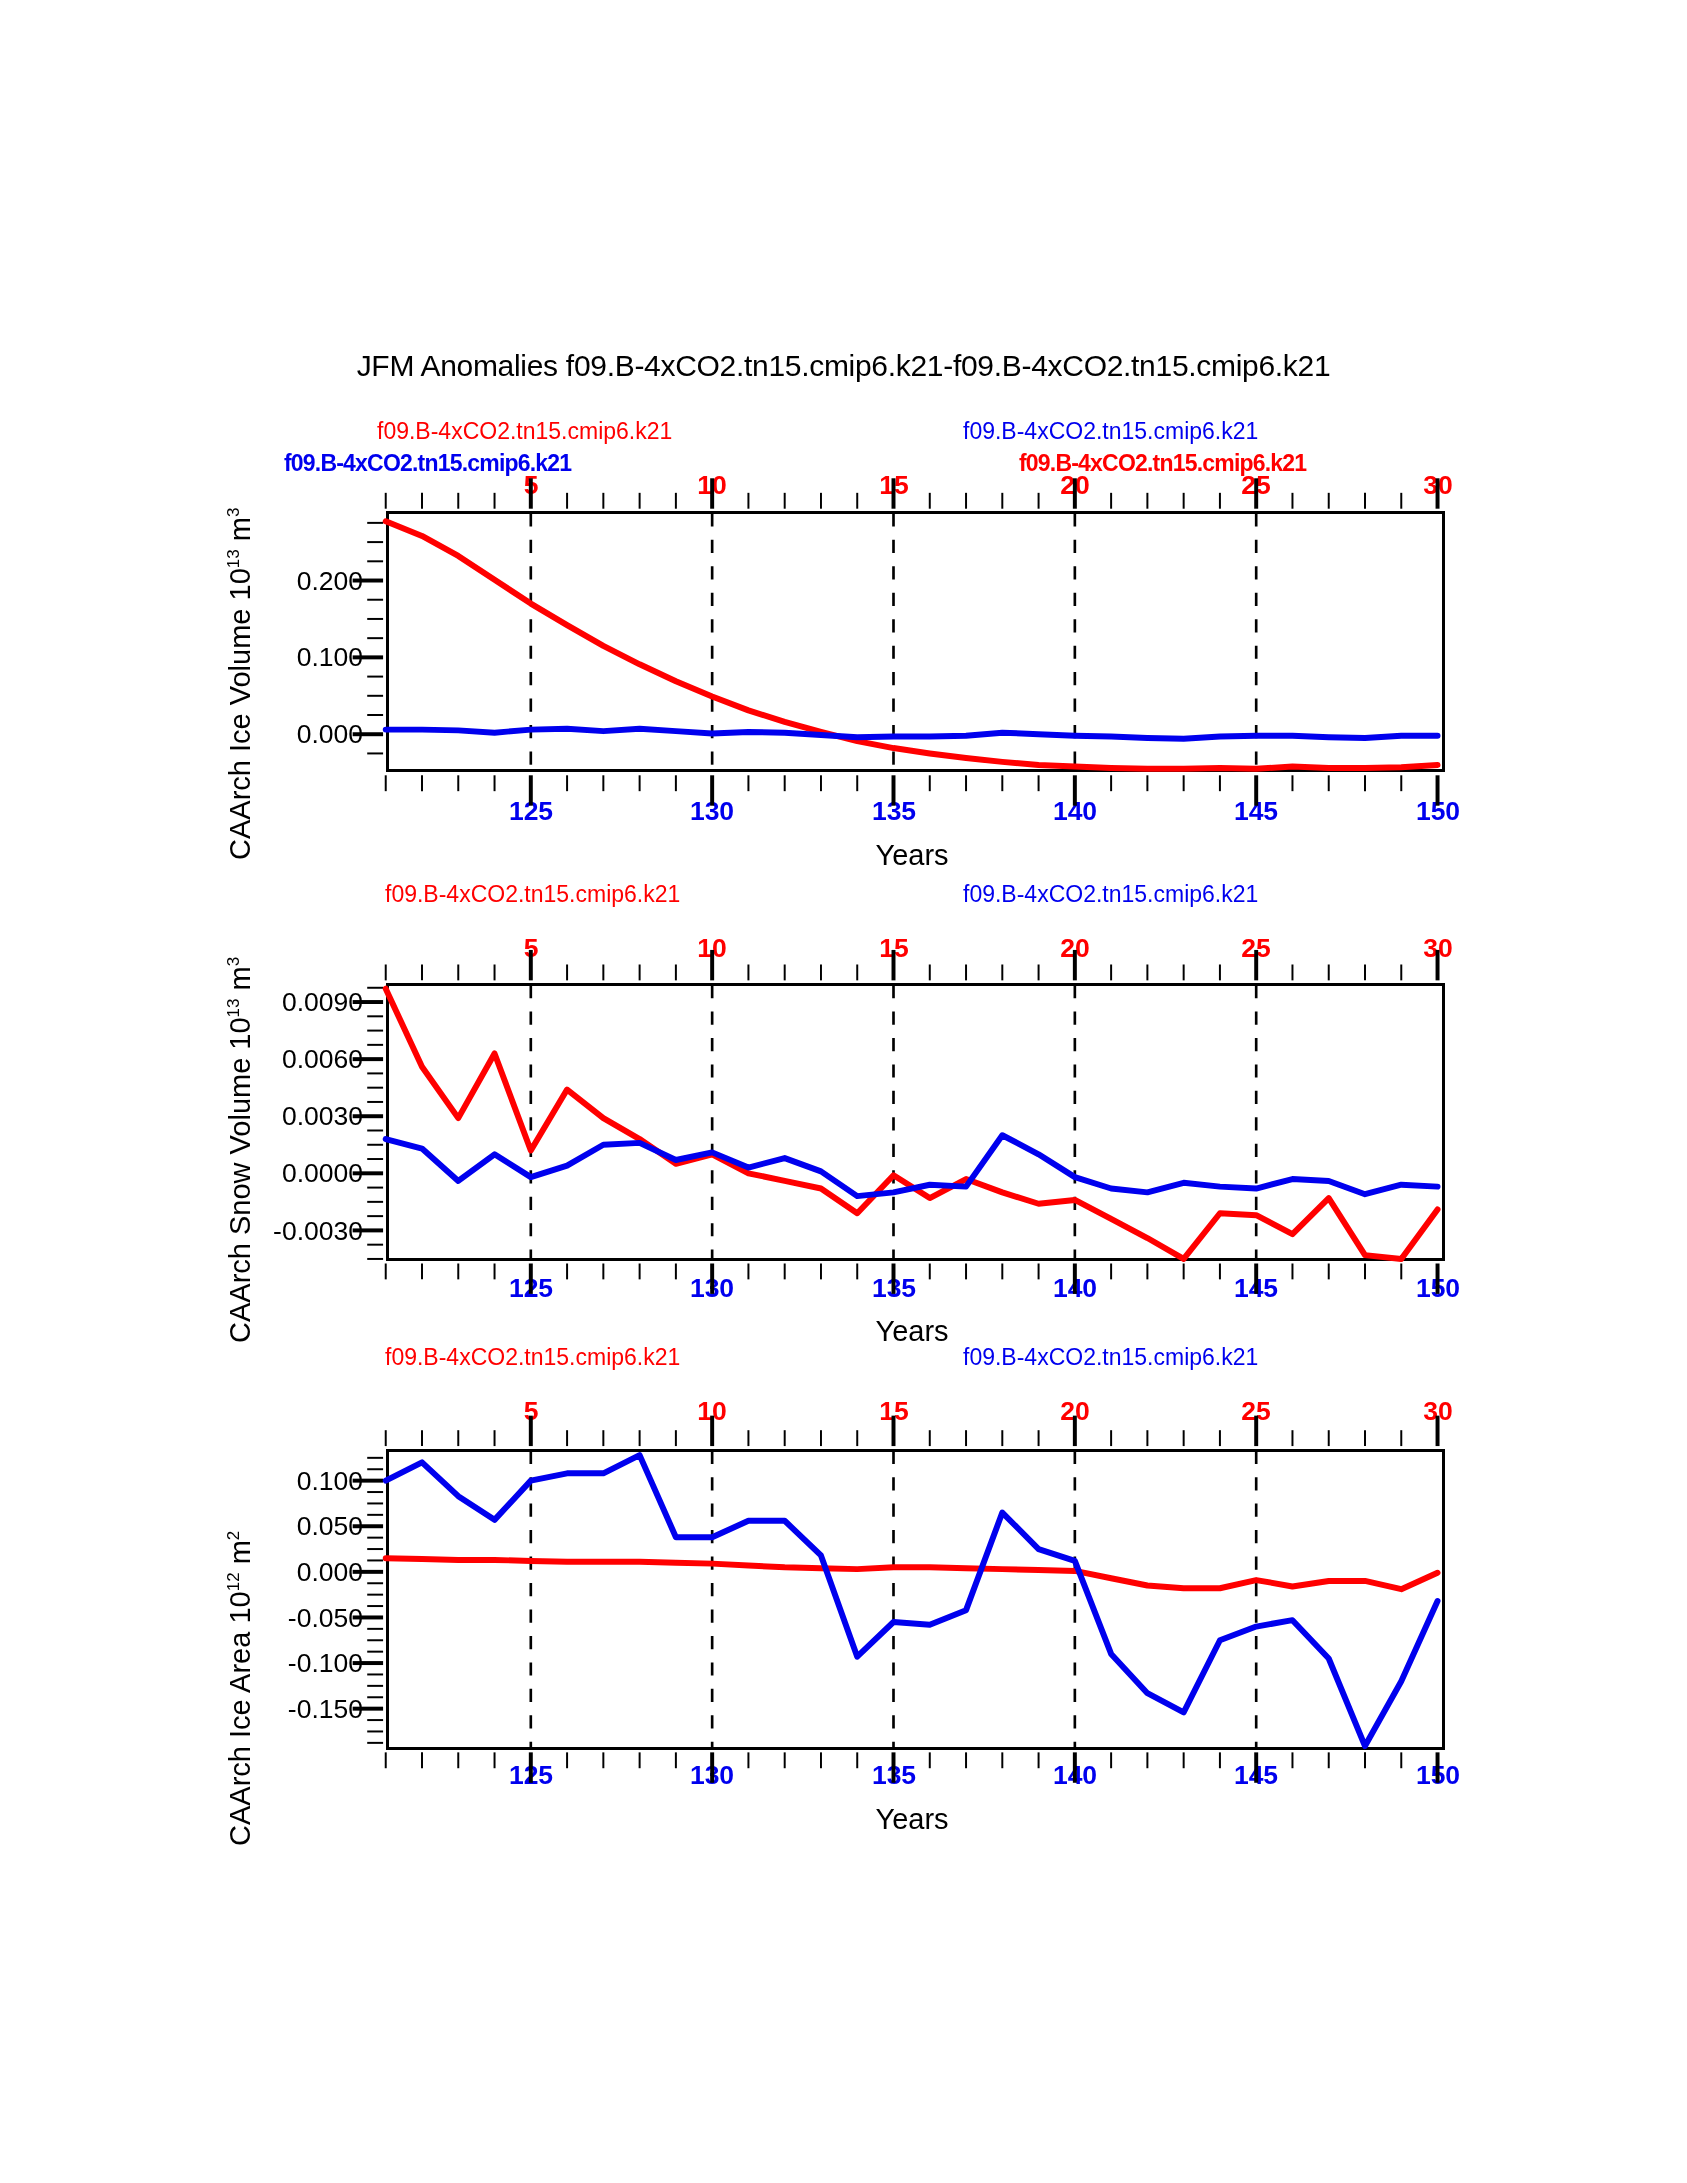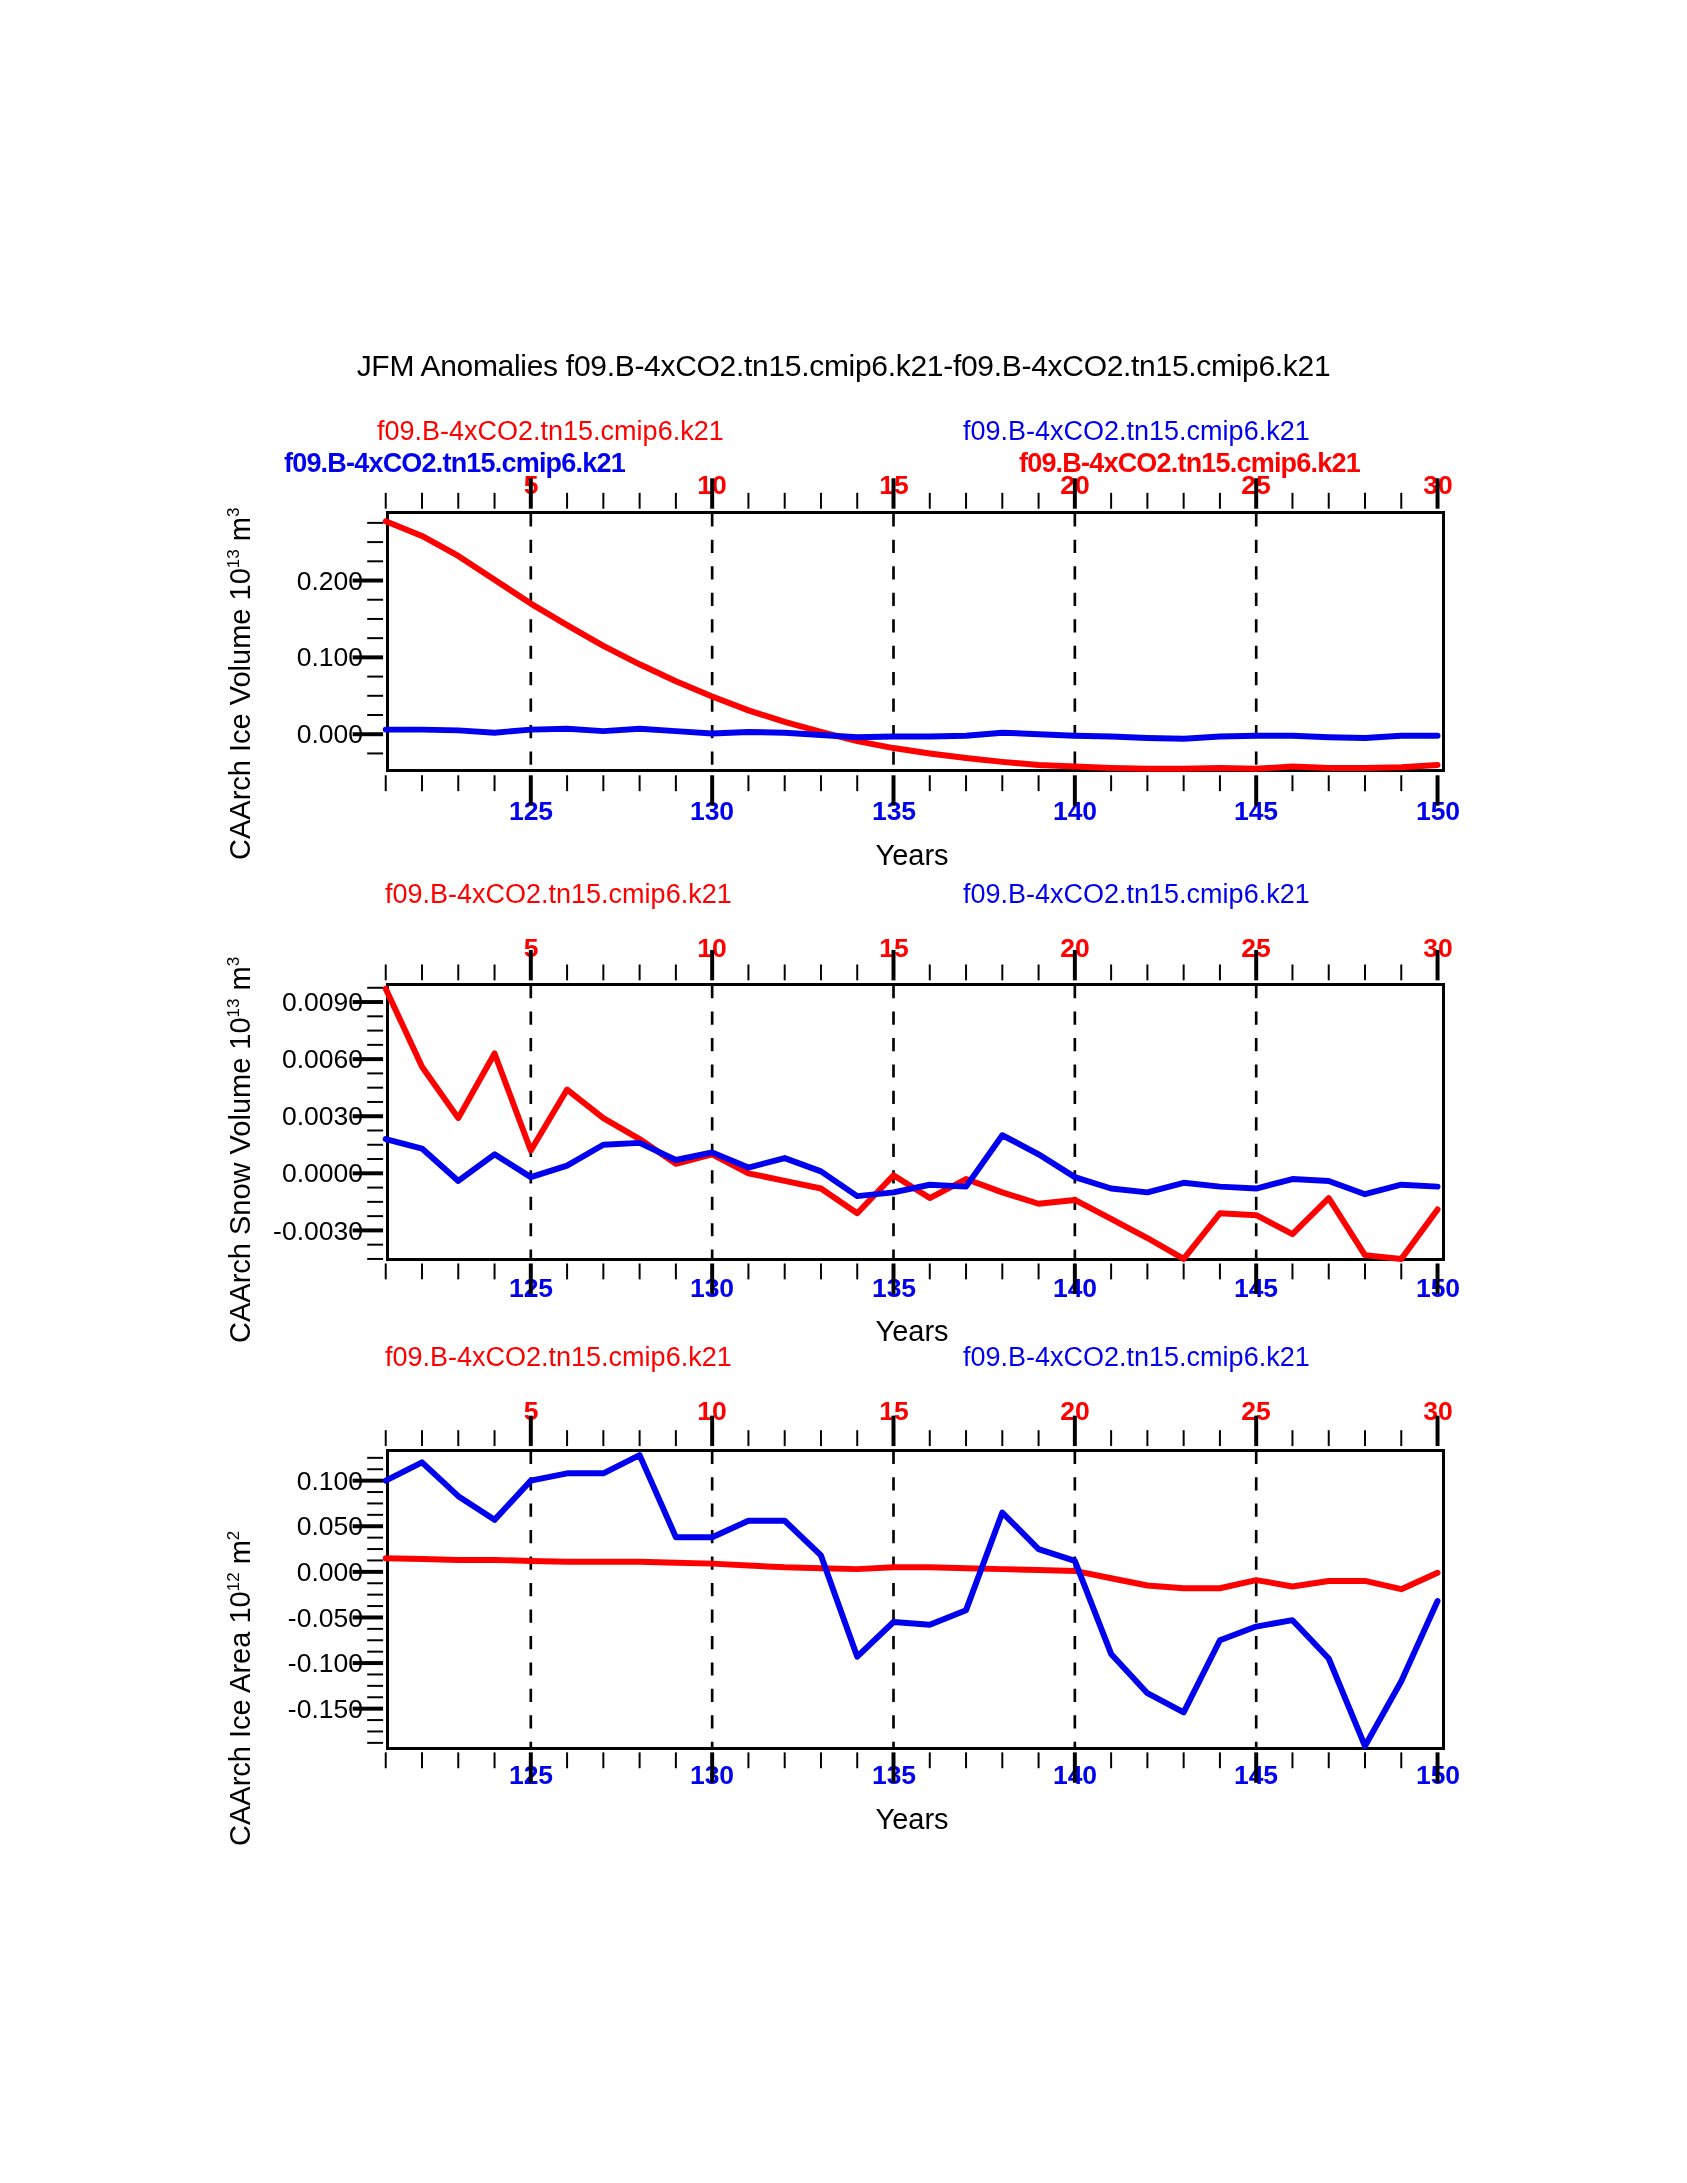--- a/index.html
+++ b/index.html
@@ -50,21 +50,21 @@
   }
   .plot-svg {
     position: absolute;
     left: 0; top: 0;
     overflow: visible;
   }
 
   
   .legend-lab {
     position: absolute;
-    font-size: 27px;
+    font-size: 23px;
     line-height: 29px;
     white-space: nowrap;
     text-align: right;
   }
   .legend-red { color: #ff0000; }
   .legend-blue { color: #0000ee; }
   .legend-bold { font-weight: bold; letter-spacing: -0.8px; }
 
   
   .top-tick {

